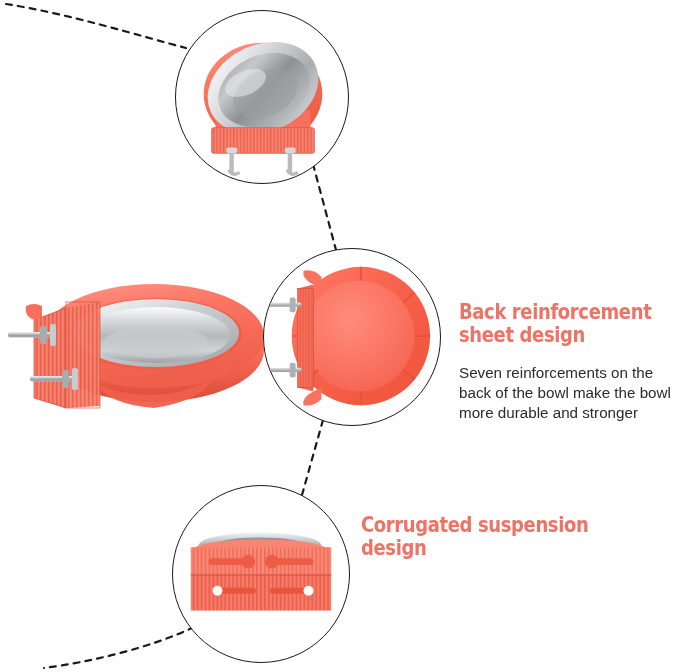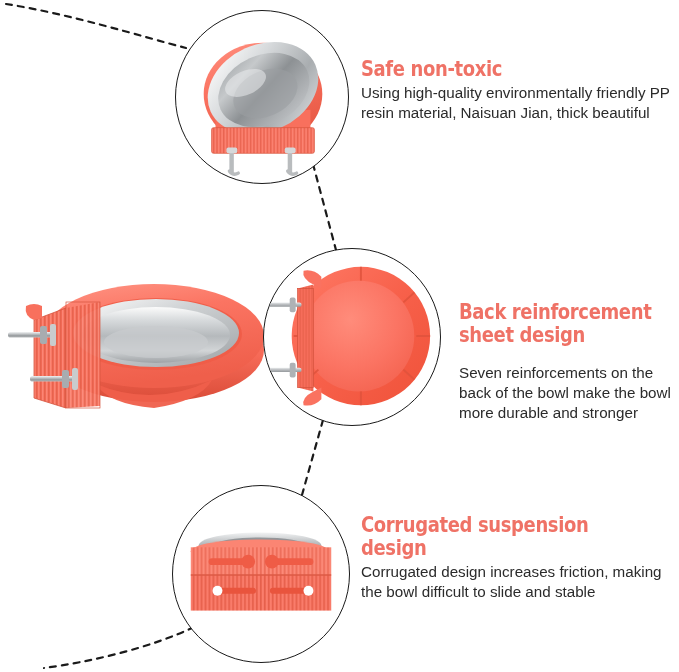--- a/index.html
+++ b/index.html
@@ -336,28 +336,23 @@
         <rect x="44" y="103" width="40" height="6" rx="3" fill="#e9543d"></rect>
         <circle cx="45" cy="106" r="5" fill="#ffffff"></circle>
       </g>
       <g>
         <rect x="98" y="103" width="40" height="6" rx="3" fill="#e9543d"></rect>
         <circle cx="137" cy="106" r="5" fill="#ffffff"></circle>
       </g>
     </svg>
   </div>
 
-  <div class="feature-text" id="feature-1">
-    <p class="feature-heading">Safe non-toxic</p>
-    <p class="feature-body">Using high-quality environmentally friendly PP resin material, Naisuan Jian, thick beautiful</p>
-  </div>
 
   <div class="feature-text" id="feature-2">
     <p class="feature-heading">Back reinforcement sheet design</p>
     <p class="feature-body">Seven reinforcements on the back of the bowl make the bowl more durable and stronger</p>
   </div>
 
   <div class="feature-text" id="feature-3">
     <p class="feature-heading">Corrugated suspension design</p>
-    <p class="feature-body">Corrugated design increases friction, making the bowl difficult to slide and stable</p>
   </div>
 
 </div>
 
 </body></html>

